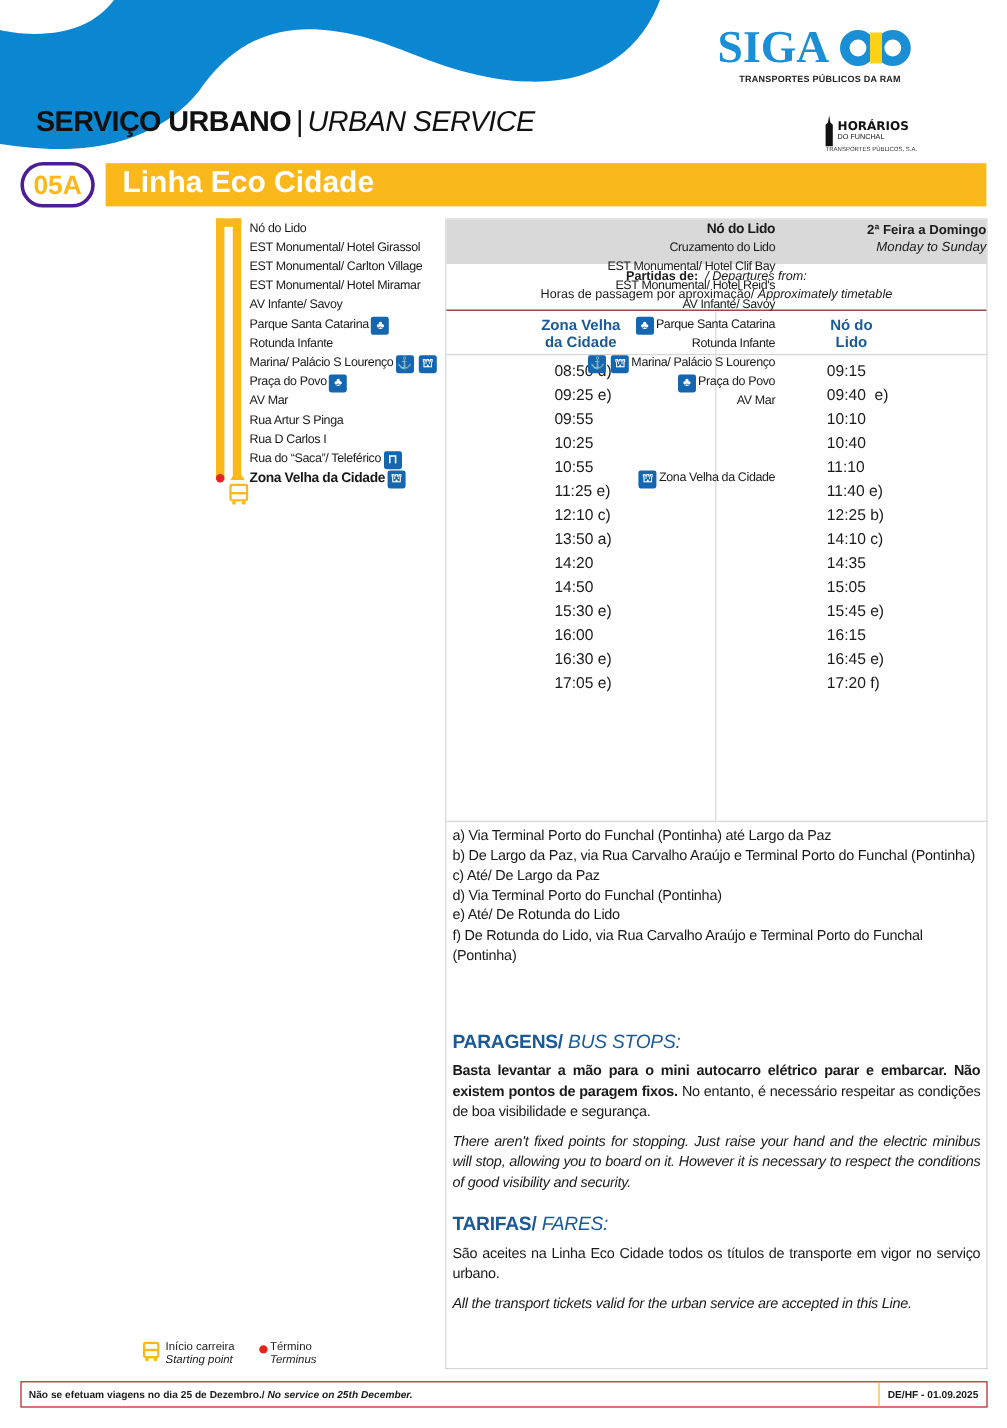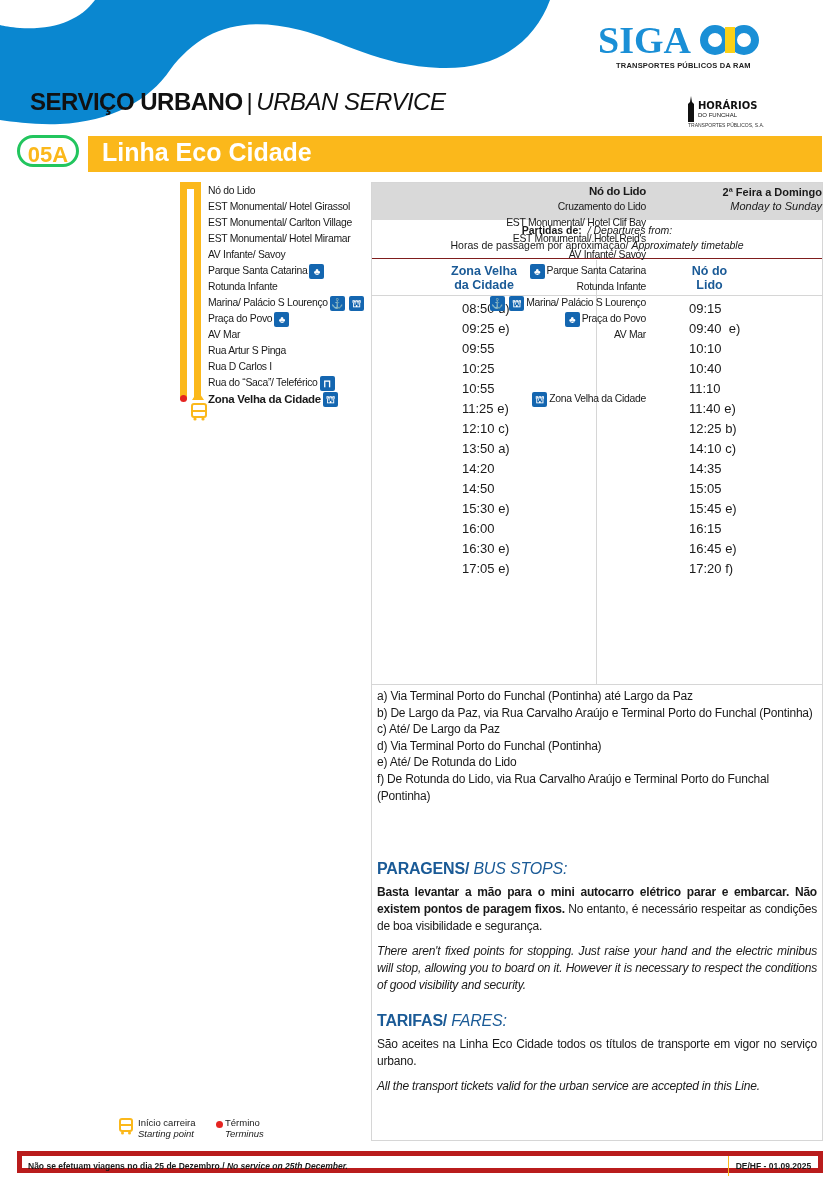--- a/index.html
+++ b/index.html
@@ -12,21 +12,21 @@
   .horarios { position: absolute; left: 686px; top: 96px; }
   .horarios .h1 { position: absolute; left: 12px; top: 4px; font-family: "DejaVu Sans", sans-serif; font-weight: bold; font-size: 10px; color: #111; white-space: nowrap; }
   .horarios .h2 { position: absolute; left: 12px; top: 16px; font-size: 6px; color: #111; white-space: nowrap; }
   .horarios .h3 { position: absolute; left: 2px; top: 26px; font-size: 5px; color: #333; white-space: nowrap; }
   .title { position: absolute; left: 30px; top: 88px; font-size: 24px; font-family: "Liberation Sans", sans-serif; color: #111; white-space: nowrap; letter-spacing: -0.5px; }
   .title .bold { font-weight: bold; }
   .title .sep { font-weight: normal; margin: 0 4px; }
   .title .it { font-style: italic; }
   .line-bar { position: absolute; left: 88px; top: 136px; width: 734px; height: 36px; background: #fbb81b; }
   .line-name { position: absolute; left: 102px; top: 138px; font-size: 25px; font-weight: bold; color: #fff; white-space: nowrap; }
-  .line-badge { position: absolute; left: 17px; top: 135px; width: 62px; height: 32px; border: 3px solid #22c55e; border-radius: 20px; background: #fff; color: #fbb81b; font-size: 22px; font-weight: bold; text-align: center; line-height: 34px; }
+  .line-badge { position: absolute; left: 17px; top: 135px; width: 62px; height: 38px; border: 3px solid #4c1d95; border-radius: 20px; background: #fff; color: #fbb81b; font-size: 22px; font-weight: bold; text-align: center; line-height: 34px; }
   .stop-l, .stop-r { position: absolute; font-size: 10.4px; white-space: nowrap; line-height: 16px; height: 16px; display: flex; align-items: center; letter-spacing: -0.3px; }
   .stop-l { right: 193px; justify-content: flex-end; }
   .stop-r { left: 208px; }
   .stop-l.bold, .stop-r.bold { font-weight: bold; font-size: 11.5px; }
   .ico { display: inline-block; width: 15px; height: 15px; background: #1466b0; border-radius: 2px; color: #fff; font-size: 10px; text-align: center; line-height: 15px; margin: 0 2px; font-weight: bold; }
   .rail-l { position: absolute; left: 180px; top: 182px; width: 7px; height: 218px; background: #fbb81b; }
   .rail-r { position: absolute; left: 194px; top: 182px; width: 7px; height: 218px; background: #fbb81b; }
   .rail-top { position: absolute; left: 180px; top: 182px; width: 21px; height: 7px; background: #fbb81b; }
   .term-dot { position: absolute; left: 180px; top: 395px; width: 7px; height: 7px; border-radius: 50%; background: #e52421; }
   .start-tri { position: absolute; left: 192px; top: 391px; width: 0; height: 0; border-left: 6px solid transparent; border-right: 6px solid transparent; border-bottom: 9px solid #fbb81b; }
@@ -57,21 +57,21 @@
   .para { font-size: 12px; line-height: 17px; text-align: justify; margin-top: 6px; letter-spacing: -0.2px; }
   .para b { font-weight: bold; }
   .para.it { font-style: italic; margin-top: 8px; }
   .sec-h2 { margin-top: 18px; }
 
   .legend { position: absolute; top: 1117px; font-size: 9.5px; line-height: 11px; }
   .legend .it { font-style: italic; }
   .leg-bus { position: absolute; left: 119px; top: 1118px; width: 14px; height: 17px; }
   .leg-dot { position: absolute; left: 216px; top: 1121px; width: 7px; height: 7px; border-radius: 50%; background: #e52421; }
 
-  .footer { position: absolute; left: 17px; top: 1151px; width: 806px; height: 22px; border: 5px solid #b91c1c; font-size: 8.5px; font-weight: bold; line-height: 20px; }
+  .footer { position: absolute; left: 17px; top: 1151px; width: 806px; height: 22px; border: 1px solid #b91c1c; font-size: 8.5px; font-weight: bold; line-height: 20px; }
   .footer .ftxt { padding-left: 6px; }
   .footer .ftxt .it { font-style: italic; }
   .footer .fcode { position: absolute; right: 0; top: 0; height: 20px; width: 90px; border-left: 1px solid #fbb81b; text-align: center; }
 </style>
 </head>
 <body>
 
 <svg class="wave" viewBox="0 0 839 180">
   <path d="M0,0 L550,0 C535,40 500,70 440,68 C380,66 340,40 300,30 C240,15 200,30 170,70 C150,100 110,122 60,124 C35,125 15,122 0,120 Z" fill="#0a87d0"></path>
   <path d="M0,0 L95,0 C80,20 55,30 20,28 C10,27 4,26 0,25 Z" fill="#ffffff"></path>

